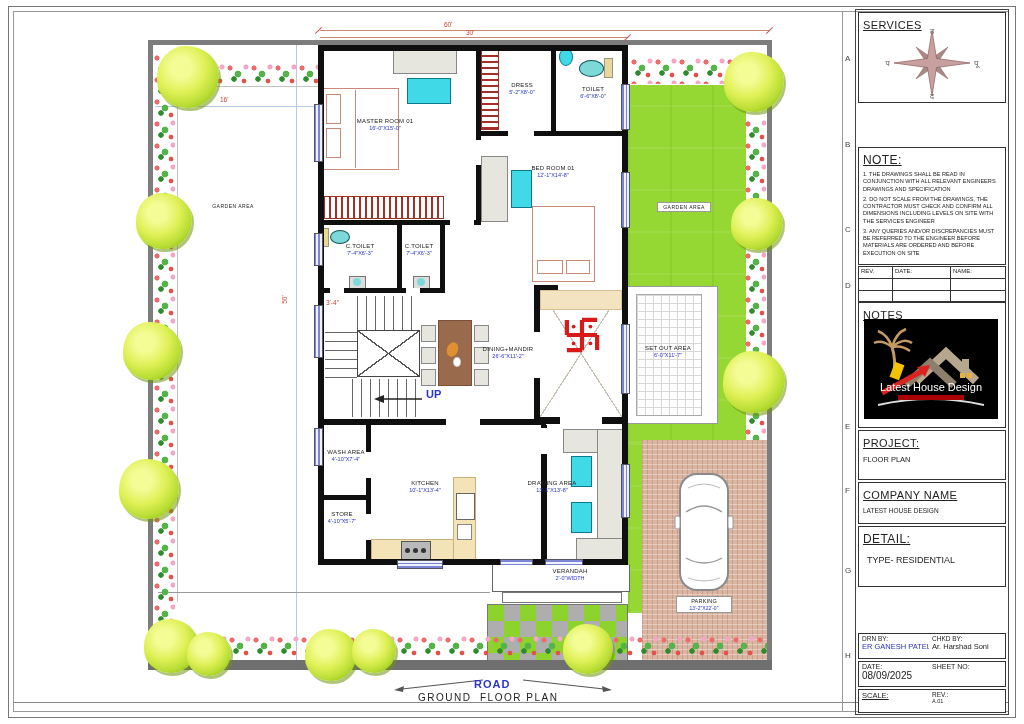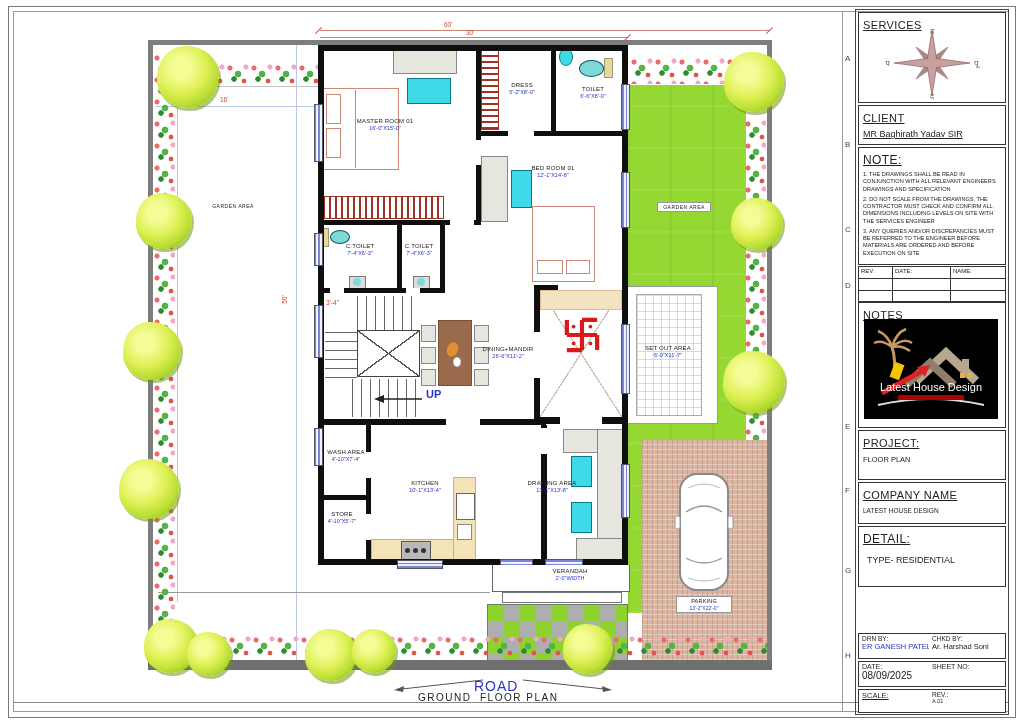--- a/index.html
+++ b/index.html
@@ -51,21 +51,21 @@
   .cyan{background:#3fd9e8;border:1px solid #0a7a8a;}
   .bedline{border:1.2px solid #cc8877;background:#fff;}
   
   .tb{position:absolute;left:858px;width:148px;border:1px solid #333;background:#fff;padding:2px 4px;box-sizing:border-box;overflow:hidden;}
   .tb-h{font-size:11px;color:#222;text-decoration:underline;letter-spacing:.4px;}
   .tb-note{font-size:5.6px;color:#222;line-height:1.3;margin:3px 0 0 0;}
   .tb-val{font-size:7.5px;color:#222;margin-top:4px;}
   .cell{border-right:1px solid #333;border-bottom:1px solid #333;font-size:6px;color:#222;padding:1px 2px;box-sizing:border-box;}
   .gridletter{font-size:8px;color:#444;}
   .cap{font-size:10px;color:#222;letter-spacing:1.5px;white-space:pre;}
-  .roadtxt{font-size:14px;color:#2a35cc;letter-spacing:1px;font-weight:normal;}
+  .roadtxt{font-size:11px;color:#2a35cc;letter-spacing:1px;font-weight:bold;}
   .uptxt{font-size:11px;color:#2a35cc;font-weight:bold;}
 </style>
 </head>
 <body>
 
 <div id="sheet">
 
   <div class="a frame" style="left:8px;top:6px;width:1008px;height:712px"></div>
   <div class="a frame2" style="left:13px;top:11px;width:996px;height:701px"></div>
   <div class="a" style="left:13px;top:702px;width:996px;height:1px;background:#888"></div>
@@ -335,24 +335,20 @@
     <svg style="position:absolute;left:18px;top:12px;width:110px;height:76px" viewBox="0 0 110 84">
       <polygon points="55,17 59,38 80,42 59,46 55,67 51,46 30,42 51,38" fill="#ab8884" stroke="#8a6a6a" stroke-width=".6" transform="rotate(45 55 42)"></polygon>
       <polygon points="55,6 60,37 97,42 60,47 55,78 50,47 13,42 50,37" fill="#c9a0a0" stroke="#8a6060" stroke-width=".8"></polygon>
       <text x="55" y="10" font-size="9" fill="#666" text-anchor="middle">उ</text>
       <text x="104" y="45" font-size="9" fill="#666" text-anchor="middle">पू</text>
       <text x="6" y="45" font-size="9" fill="#666" text-anchor="middle">प</text>
       <text x="55" y="82" font-size="9" fill="#666" text-anchor="middle">द</text>
     </svg>
   </div>
 
-  <div class="tb" style="top:105px;height:40px">
-    <span class="tb-h">CLIENT</span>
-    <div style="font-size:9px;color:#222;text-decoration:underline;margin-top:3px;white-space:nowrap">MR Baghirath Yadav SIR</div>
-  </div>
 
   <div class="tb" style="top:147px;height:118px">
     <span class="tb-h" style="font-size:12px">NOTE:</span>
     <p class="tb-note">1. THE DRAWINGS SHALL BE READ IN CONJUNCTION WITH ALL RELEVANT ENGINEERS DRAWINGS AND SPECIFICATION</p>
     <p class="tb-note">2. DO NOT SCALE FROM THE DRAWINGS, THE CONTRACTOR MUST CHECK AND CONFIRM ALL DIMENSIONS INCLUDING LEVELS ON SITE WITH THE SERVICES ENGINEER</p>
     <p class="tb-note">3. ANY QUERIES AND/OR DISCREPANCIES MUST BE REFERRED TO THE ENGINEER BEFORE MATERIALS ARE ORDERED AND BEFORE EXECUTION ON SITE</p>
   </div>
 
   <div class="a" style="left:858px;top:266px;width:148px;height:36px;border:1px solid #333;background:#fff;display:grid;grid-template-columns:34px 58px 1fr;grid-template-rows:12px 12px 12px">
     <div class="cell">REV.</div>

